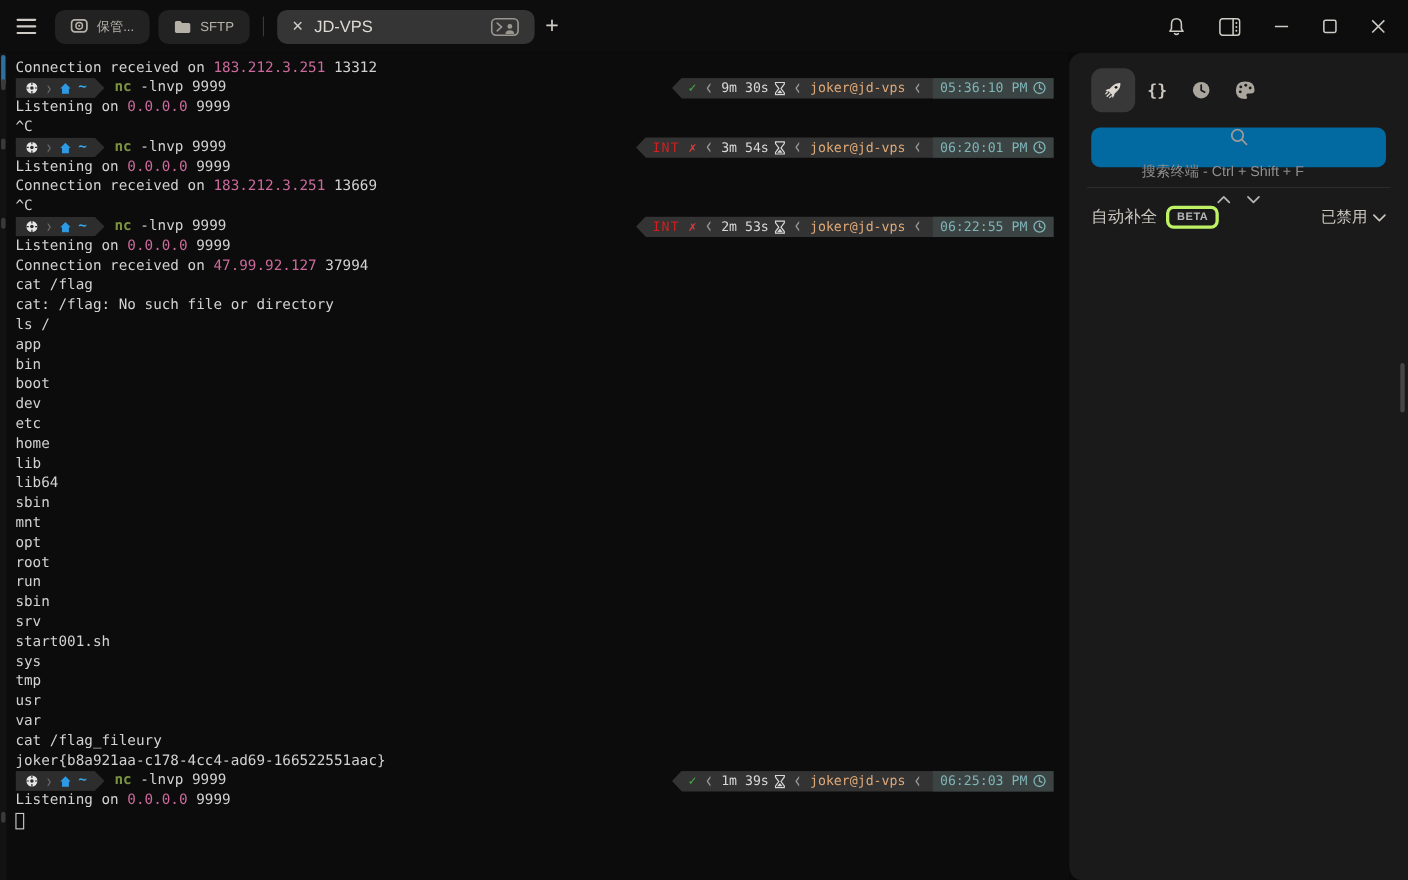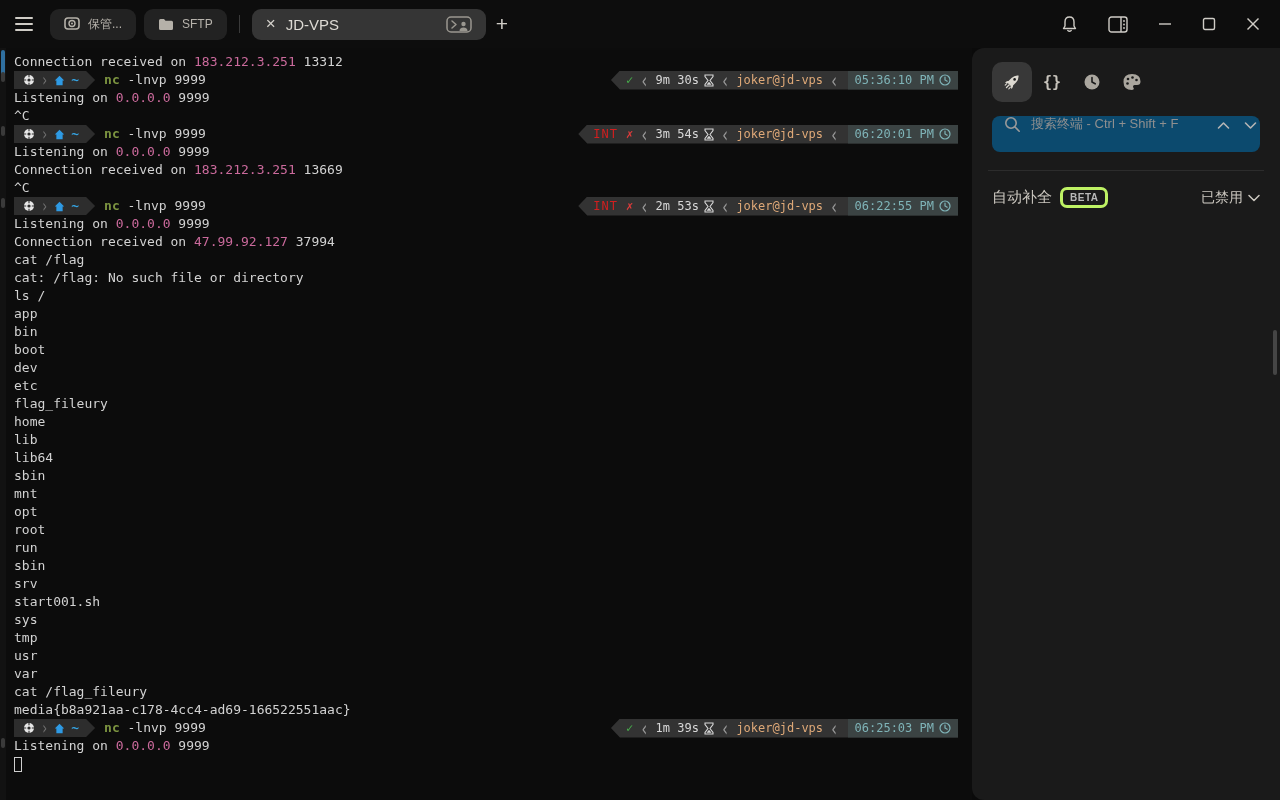--- a/index.html
+++ b/index.html
@@ -51,21 +51,21 @@
   .b-user { color:#dfa978; }
   .timebox { display:inline-flex; align-items:center; background:#3b4343; height:19px; padding:0 7px; margin-left:2px; color:#7fb4b8; gap:5px; }
   .cursor-block { display:inline-block; width:8px; height:15px; border:1px solid #cfcfcf; margin-top:1px; }
 
   
   .sidebar { position:relative; width:308px; height:752px; background:#1a1a1a; border-radius:12px 0 0 12px; padding:12px 20px 0 20px; }
   .tools { display:flex; align-items:center; gap:0; margin-top:2px; }
   .tool-btn { width:40px; height:40px; display:flex; align-items:center; justify-content:center; border-radius:10px; cursor:pointer; color:#cac6be; }
   .tool-btn.active { background:#383838; }
   .braces-glyph { font-family:"DejaVu Sans Mono",monospace; font-size:15px; font-weight:bold; color:#c8c4bc; }
-  .search-box { margin-top:14px; height:36px; background:#0c4a6e; border-radius:8px; display:flex; align-items:flex-start; padding:0 12px; gap:10px; }
+  .search-box { margin-top:14px; height:36px; background:#0369a1; border-radius:8px; display:flex; align-items:center; padding:0 12px; gap:10px;flex-direction:column; }
   .search-box input { flex:1; background:transparent; border:none; outline:none; color:#d5d2cc; font-size:13px; font-family:"Liberation Sans",sans-serif; }
   .search-box input::placeholder { color:#8f8f8f; }
   .search-chevrons { display:flex; align-items:center; gap:14px; color:#b5b5b5; }
   .divider { height:1px; background:#2c2c2c; margin:18px -4px 0 -4px; }
   .auto-row { margin-top:16px; display:flex; align-items:center; }
   .auto-label { color:#ccc8c0; font-size:15px; }
   .beta-badge { margin-left:8px; border:3px solid #bef264; border-radius:7px; font-size:10px; font-weight:bold; color:#b8b8b8; padding:2px 7px; letter-spacing:.5px; }
   .auto-value { margin-left:auto; display:flex; align-items:center; gap:5px; color:#ccc8c0; font-size:14px; cursor:pointer; }
   .sb-scroll { position:absolute; right:3px; top:282px; width:4px; height:45px; background:#454545; border-radius:2px; cursor:pointer; }
 </style>
@@ -226,38 +226,37 @@
         <div class="trow"><span class="c-fg">Listening on </span><span class="c-pink">0.0.0.0</span><span class="c-fg"> 9999</span></div>
         <div class="trow"><span class="c-fg">Connection received on </span><span class="c-pink">47.99.92.127</span><span class="c-fg"> 37994</span></div>
         <div class="trow"><span class="c-fg">cat /flag</span></div>
         <div class="trow"><span class="c-fg">cat: /flag: No such file or directory</span></div>
         <div class="trow"><span class="c-fg">ls /</span></div>
         <div class="trow"><span class="c-fg">app</span></div>
         <div class="trow"><span class="c-fg">bin</span></div>
         <div class="trow"><span class="c-fg">boot</span></div>
         <div class="trow"><span class="c-fg">dev</span></div>
         <div class="trow"><span class="c-fg">etc</span></div>
-        <div class="trow"><span class="c-fg">flag_fileury</span></div>
         <div class="trow"><span class="c-fg">home</span></div>
         <div class="trow"><span class="c-fg">lib</span></div>
         <div class="trow"><span class="c-fg">lib64</span></div>
         <div class="trow"><span class="c-fg">sbin</span></div>
         <div class="trow"><span class="c-fg">mnt</span></div>
         <div class="trow"><span class="c-fg">opt</span></div>
         <div class="trow"><span class="c-fg">root</span></div>
         <div class="trow"><span class="c-fg">run</span></div>
         <div class="trow"><span class="c-fg">sbin</span></div>
         <div class="trow"><span class="c-fg">srv</span></div>
         <div class="trow"><span class="c-fg">start001.sh</span></div>
         <div class="trow"><span class="c-fg">sys</span></div>
         <div class="trow"><span class="c-fg">tmp</span></div>
         <div class="trow"><span class="c-fg">usr</span></div>
         <div class="trow"><span class="c-fg">var</span></div>
         <div class="trow"><span class="c-fg">cat /flag_fileury</span></div>
-        <div class="trow"><span class="c-fg">media{b8a921aa-c178-4cc4-ad69-166522551aac}</span></div>
+        <div class="trow"><span class="c-fg">joker{b8a921aa-c178-4cc4-ad69-166522551aac}</span></div>
         <div class="trow"><span class="prompt-pill"><svg width="12" height="12" viewBox="0 0 12 12">
               <circle cx="6" cy="6" r="5" fill="#e6e6e6"></circle>
               <circle cx="6" cy="6" r="1.6" fill="#2d2d2d"></circle>
               <g stroke="#2d2d2d" stroke-width="1.1">
                 <line x1="6" y1="1" x2="6" y2="3.2"></line>
                 <line x1="6" y1="8.8" x2="6" y2="11"></line>
                 <line x1="1" y1="6" x2="3.2" y2="6"></line>
                 <line x1="8.8" y1="6" x2="11" y2="6"></line>
               </g>
             </svg><span class="psep">›</span><svg width="11" height="11" viewBox="0 0 14 14">

